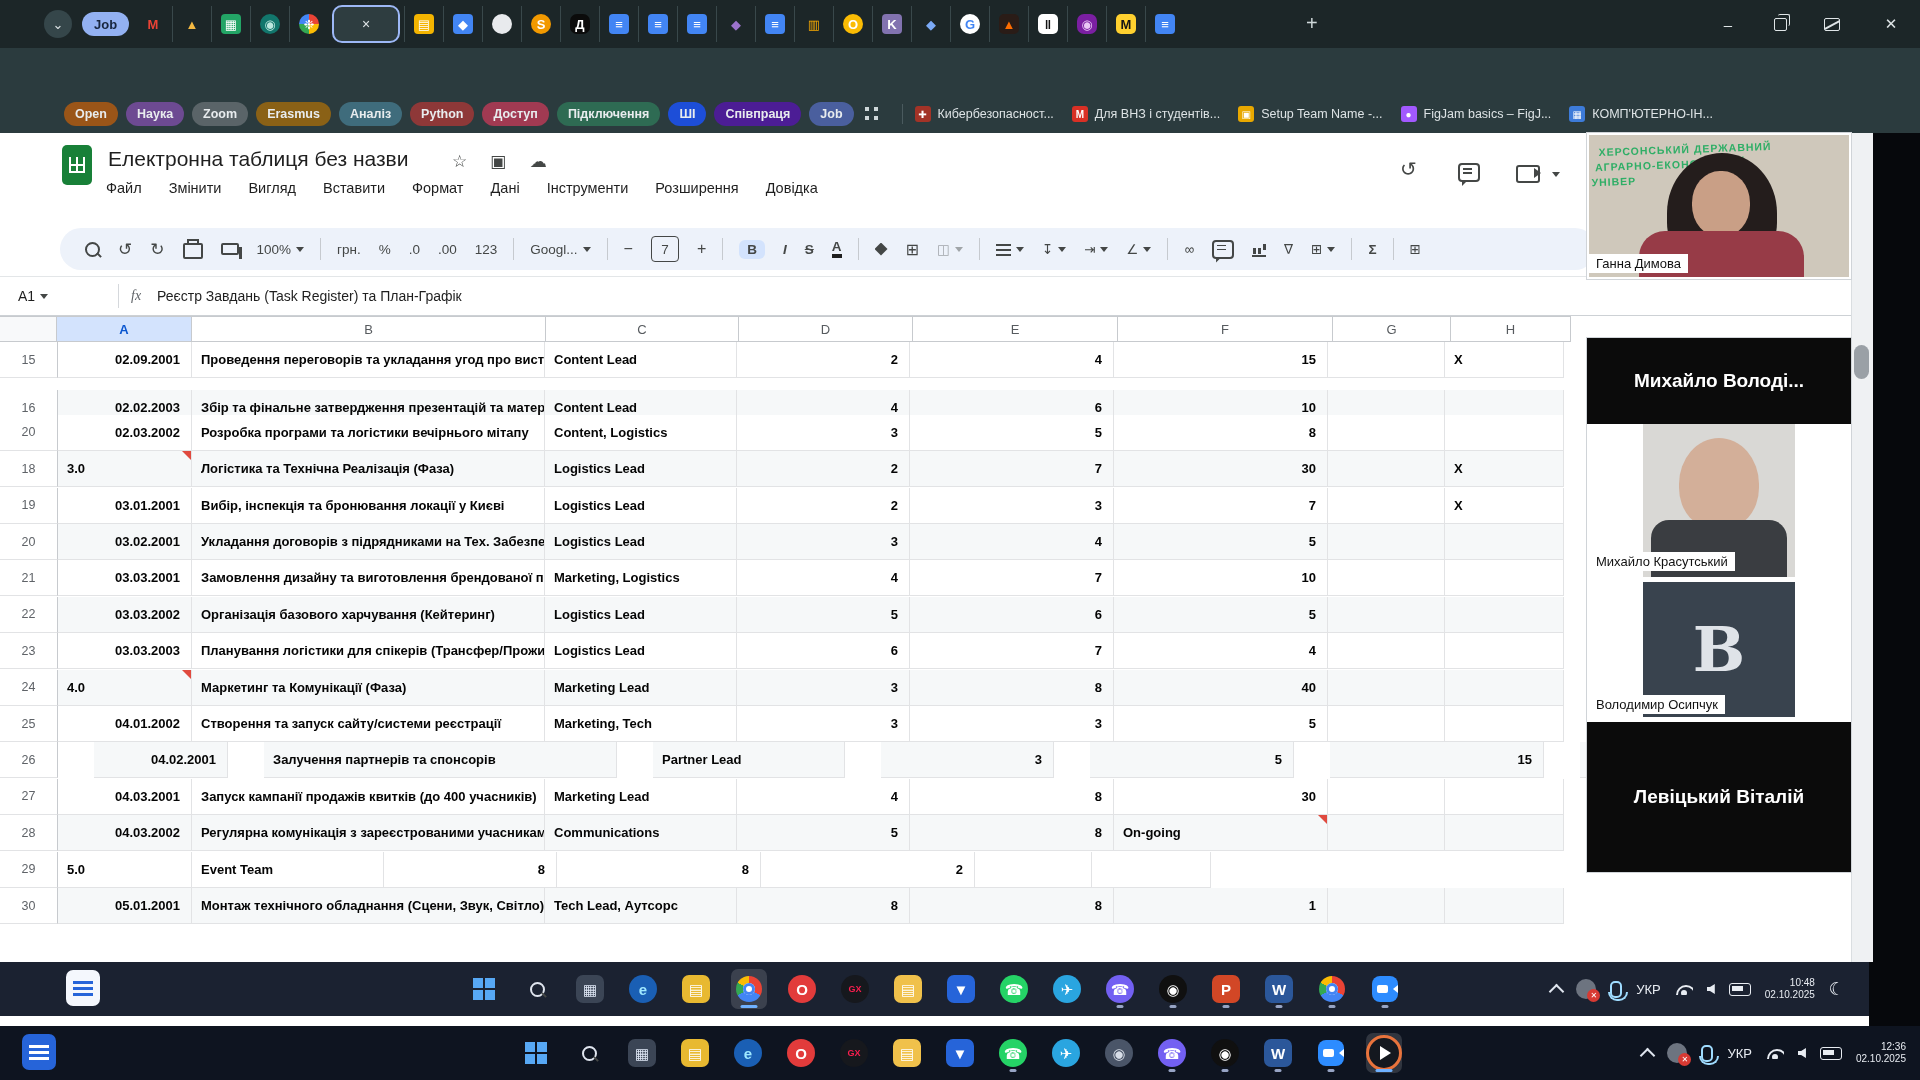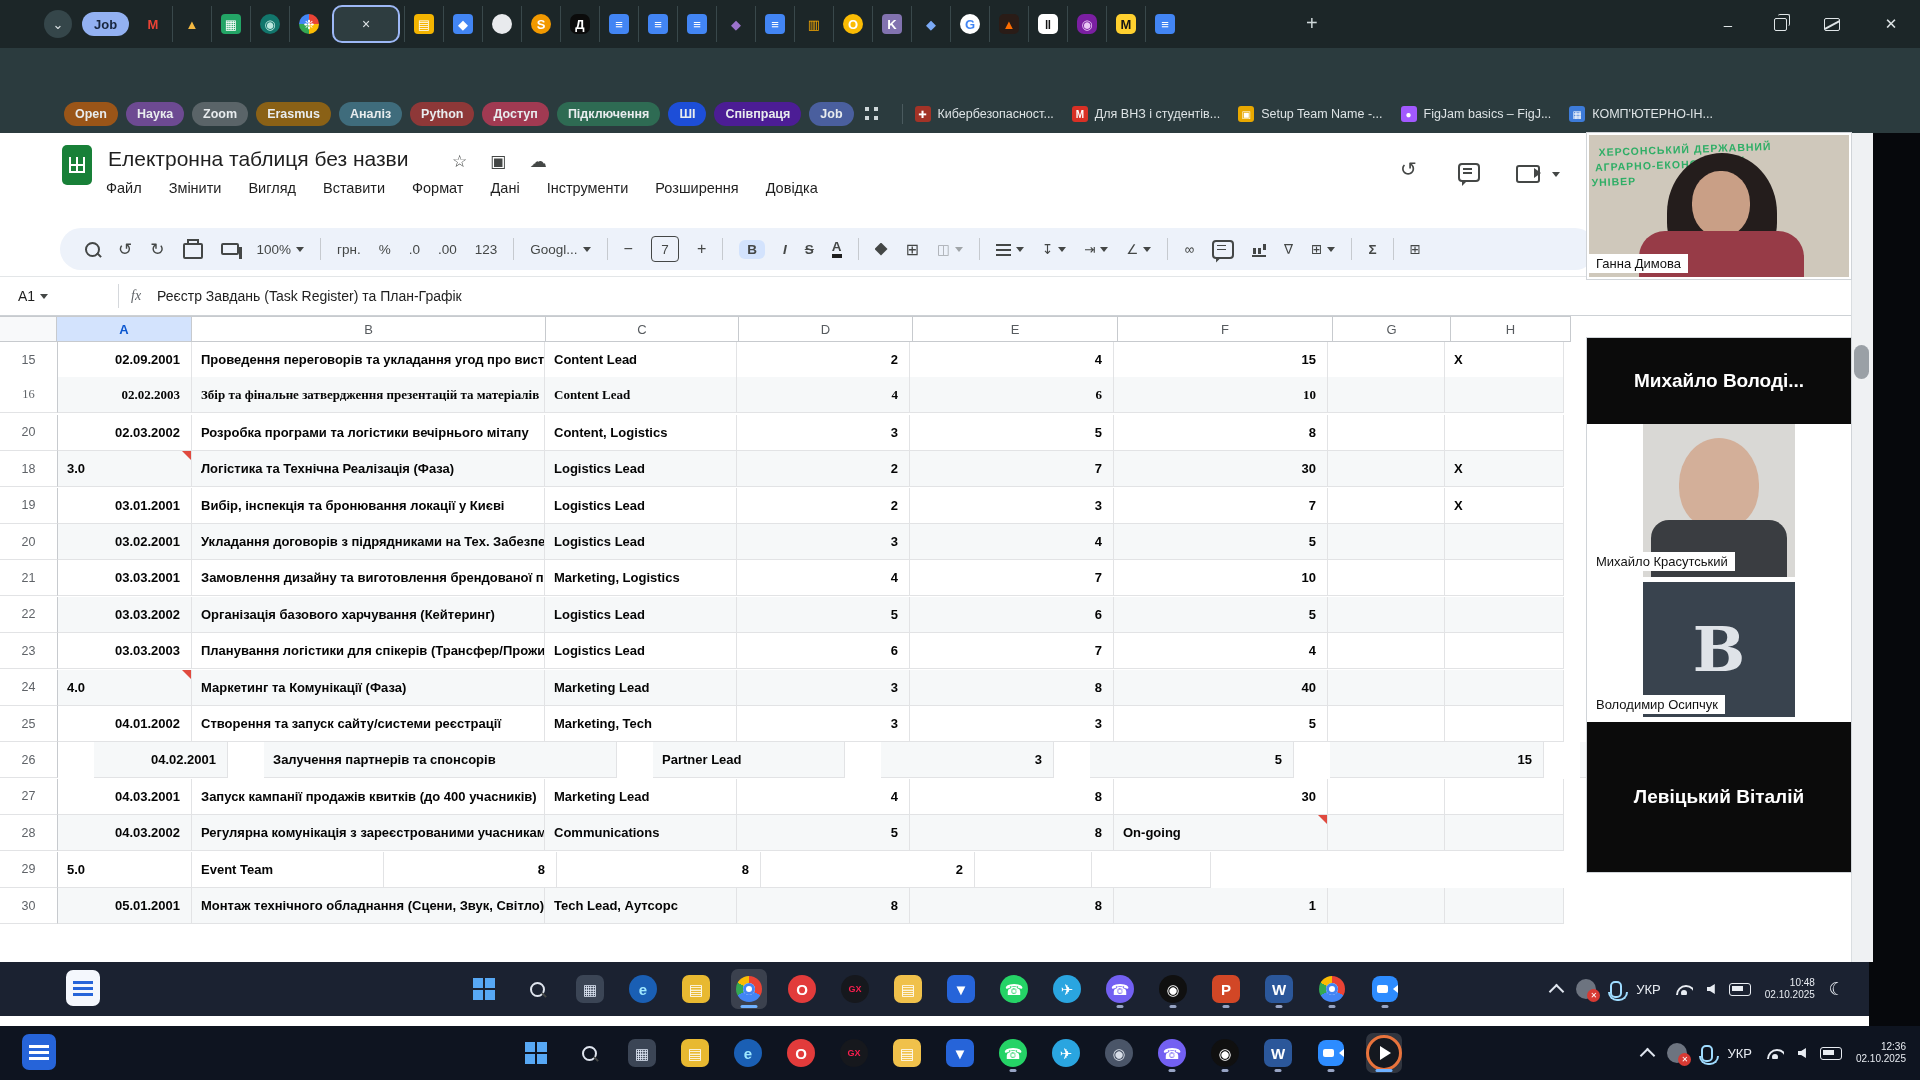--- a/index.html
+++ b/index.html
@@ -450,21 +450,21 @@
             <div class="rnum">15</div>
             <div class="cell cr" style="width: 134px; background: rgb(255, 255, 255);">02.09.2001</div>
             <div class="cell cl" style="width: 353px; background: rgb(255, 255, 255);">Проведення переговорів та укладання угод про виступи</div>
             <div class="cell cl" style="width: 192px; background: rgb(255, 255, 255);">Content Lead</div>
             <div class="cell cr" style="width: 173px; background: rgb(255, 255, 255);">2</div>
             <div class="cell cr" style="width: 204px; background: rgb(255, 255, 255);">4</div>
             <div class="cell cr" style="width: 214px; background: rgb(255, 255, 255);">15</div>
             <div class="cell cl" style="width: 117px; background: rgb(255, 255, 255);"></div>
             <div class="cell cl" style="width: 119px; background: rgb(255, 255, 255); font-weight: 700;">X</div>
           </div>
-          <div class="grow" style="top: 61px; font-family: Liberation Serif, serif;">
+          <div class="grow" style="top: 74px;">
             <div class="rnum">16</div>
             <div class="cell cr" style="width: 134px; background: rgb(246, 248, 249);">02.02.2003</div>
             <div class="cell cl" style="width: 353px; background: rgb(246, 248, 249);">Збір та фінальне затвердження презентацій та матеріалів</div>
             <div class="cell cl" style="width: 192px; background: rgb(246, 248, 249);">Content Lead</div>
             <div class="cell cr" style="width: 173px; background: rgb(246, 248, 249);">4</div>
             <div class="cell cr" style="width: 204px; background: rgb(246, 248, 249);">6</div>
             <div class="cell cr" style="width: 214px; background: rgb(246, 248, 249);">10</div>
             <div class="cell cl" style="width: 117px; background: rgb(246, 248, 249);"></div>
             <div class="cell cl" style="width: 119px; background: rgb(246, 248, 249); font-weight: 700;"></div>
           </div>

